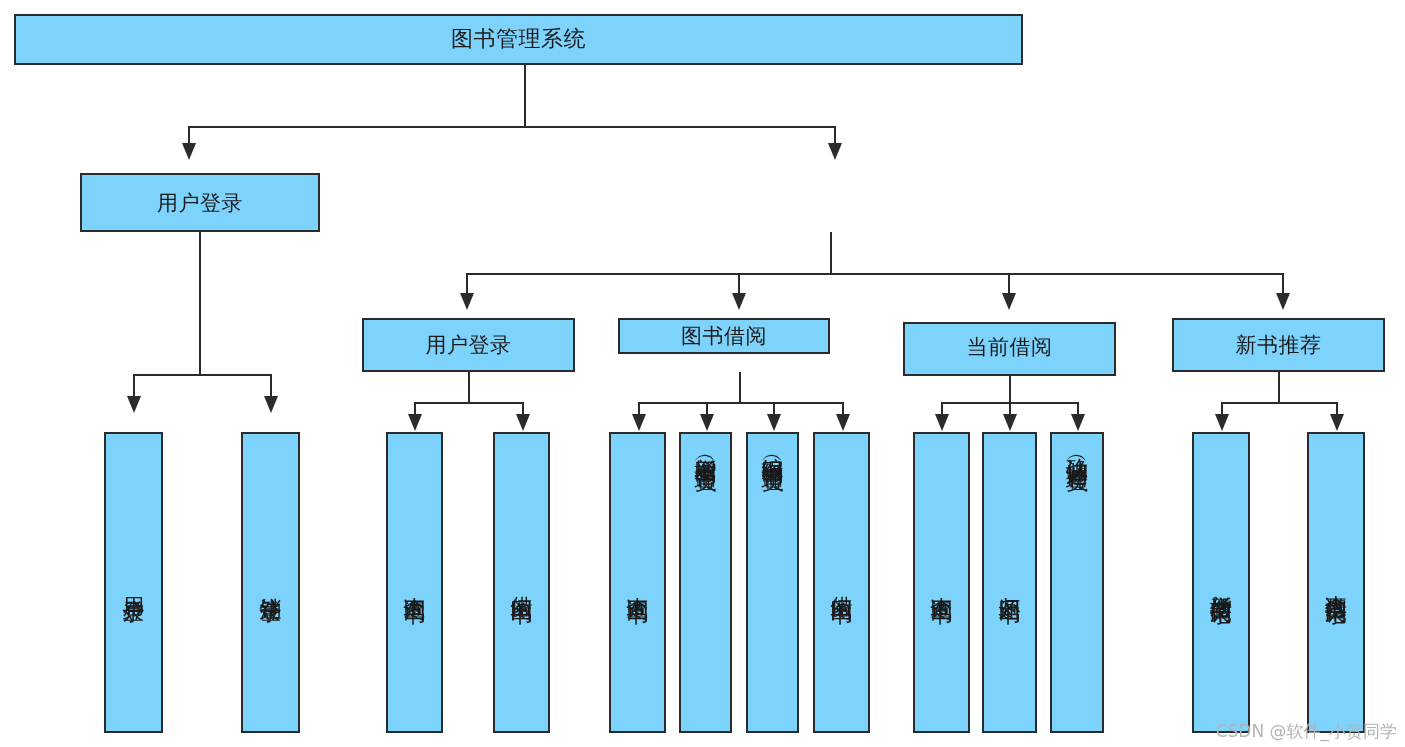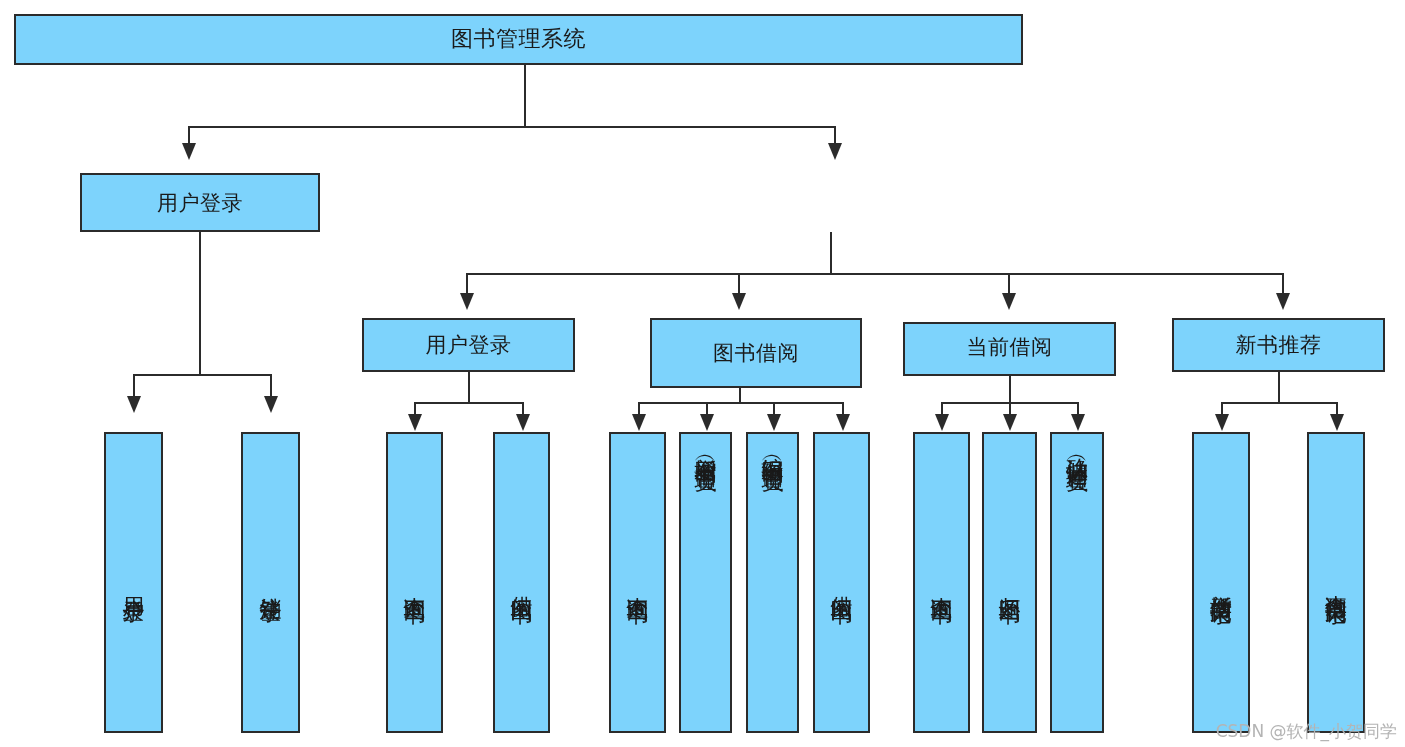--- a/index.html
+++ b/index.html
@@ -88,21 +88,21 @@
   <div class="vline" style="left:738px;top:273px;height:22px;"></div>
   <div class="arrow" style="left:732px;top:293px;"></div>
   <div class="vline" style="left:1008px;top:273px;height:22px;"></div>
   <div class="arrow" style="left:1002px;top:293px;"></div>
   <div class="vline" style="left:1282px;top:273px;height:22px;"></div>
   <div class="arrow" style="left:1276px;top:293px;"></div>
 
   <div class="node h-node" id="n-new-book-rec" style="left:362px;top:318px;width:213px;height:54px;">
     <span class="lbl">用户登录</span>
   </div>
-  <div class="node h-node" id="n-book-borrow" style="left:650px;top:318px;width:212px;height:70px;">
+  <div class="node h-node" id="n-book-borrow" style="left:618px;top:318px;width:212px;height:36px;">
     <span class="lbl">图书借阅</span>
   </div>
   <div class="node h-node" id="n-current-borrow" style="left:903px;top:322px;width:213px;height:54px;font-family:Liberation Mono, monospace;">
     <span class="lbl">当前借阅</span>
   </div>
   <div class="node h-node" id="n-borrow-record" style="left:1172px;top:318px;width:213px;height:54px;">
     <span class="lbl">新书推荐</span>
   </div>
 
   <div class="vline" style="left:468px;top:372px;height:31px;"></div>

